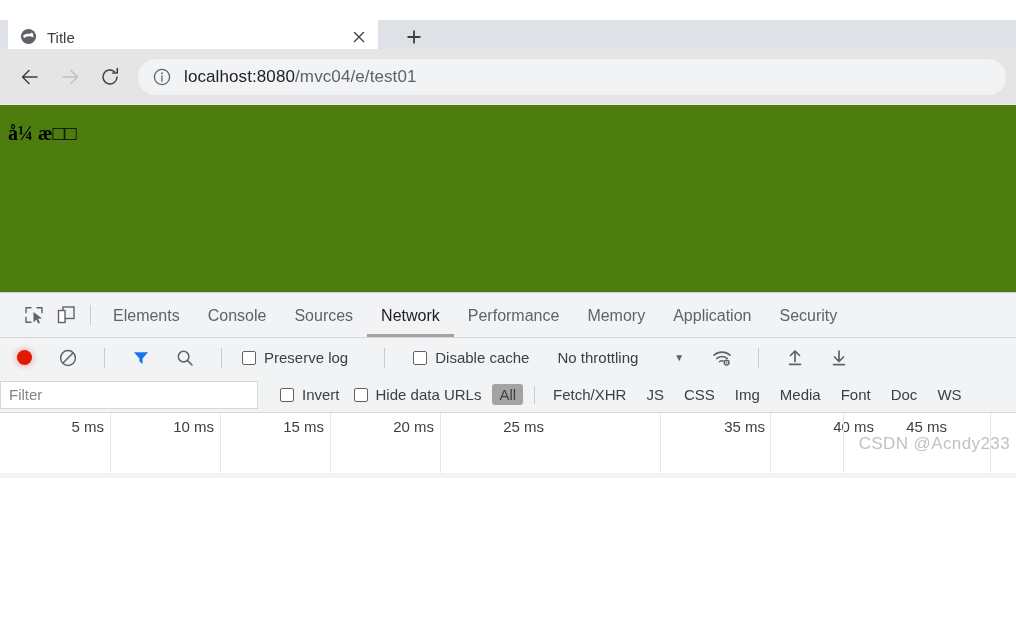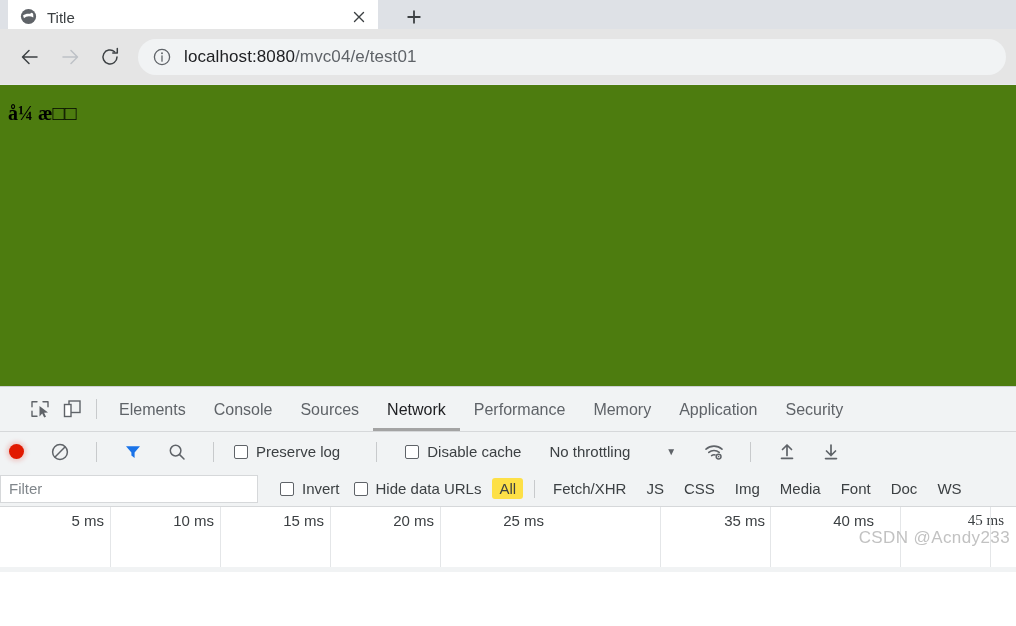--- a/index.html
+++ b/index.html
@@ -11,23 +11,24 @@
     width: 1016px;
     height: 626px;
     overflow: hidden;
     font-family: "Liberation Sans", sans-serif;
     -webkit-font-smoothing: antialiased;
   }
 
   
   .browser {
     width: 1016px;
-    height: 572px;
+    height: 458px;
     position: relative;
     background: #ffffff;
+    margin-top: 20px;
   }
 
   
   .tabstrip {
     height: 29px;
     background: #dee1e6;
     position: relative;
     overflow: hidden;
   }
   .tab {
@@ -156,21 +157,21 @@
     box-sizing: border-box;
     font-family: "Liberation Sans", sans-serif;
   }
 
   
   .dt-tabbar {
     height: 45px;
     display: flex;
     align-items: center;
     border-bottom: 1px solid #d6d8da;
-    padding-left: 24px;
+    padding-left: 18px;
     box-sizing: border-box;
   }
   .dt-iconbtn {
     width: 32px;
     height: 32px;
     display: flex;
     align-items: center;
     justify-content: center;
     flex: 0 0 auto;
   }
@@ -194,20 +195,21 @@
   .dt-tab.active {
     color: #202124;
     border-bottom: 3px solid #a3a3a3;
   }
 
   
   .dt-netbar {
     height: 39px;
     display: flex;
     align-items: center;
+    padding-left: 8px;
     box-sizing: border-box;
     gap: 12px;
   }
   .record-dot {
     width: 15px;
     height: 15px;
     border-radius: 50%;
     background: #e11900;
     box-shadow: 0 0 5px 2px rgba(225,25,0,0.22);
     flex: 0 0 auto;
@@ -281,21 +283,21 @@
   .type-chip {
     font-size: 15px;
     color: #3c4043;
     padding: 2px 7px;
     border-radius: 3px;
     white-space: nowrap;
     flex: 0 0 auto;
     margin: 0 3px;
   }
   .type-chip.selected {
-    background: #fde047;
+    background: #a3a3a3;
     text-align: center;
   }
 
   
   .dt-timeline {
     position: relative;
     height: 60px;
     background: #ffffff;
     overflow: hidden;
   }
@@ -520,21 +522,21 @@
       </div>
       <div class="tl-cell" style="left:440px;width:110px;">
         <span class="tl-label" style="right:6px;">25 ms</span>
       </div>
       <div class="tl-cell" style="left:660px;width:110px;">
         <span class="tl-label" style="right:5px;">35 ms</span>
       </div>
       <div class="tl-cell" style="left:770px;width:110px;">
         <span class="tl-label" style="right:6px;">40 ms</span>
       </div>
-      <div class="tl-cell" style="left:900px;width:110px;font-family:Liberation Serif, serif;">
+      <div class="tl-cell" style="left:843px;width:110px;">
         <span class="tl-label" style="right:6px;">45 ms</span>
       </div>
       <div class="tl-cell" style="left:990px;width:26px;"></div>
     </div>
 
     <div class="watermark">CSDN @Acndy233</div>
   </div>
 
 </div>
 

